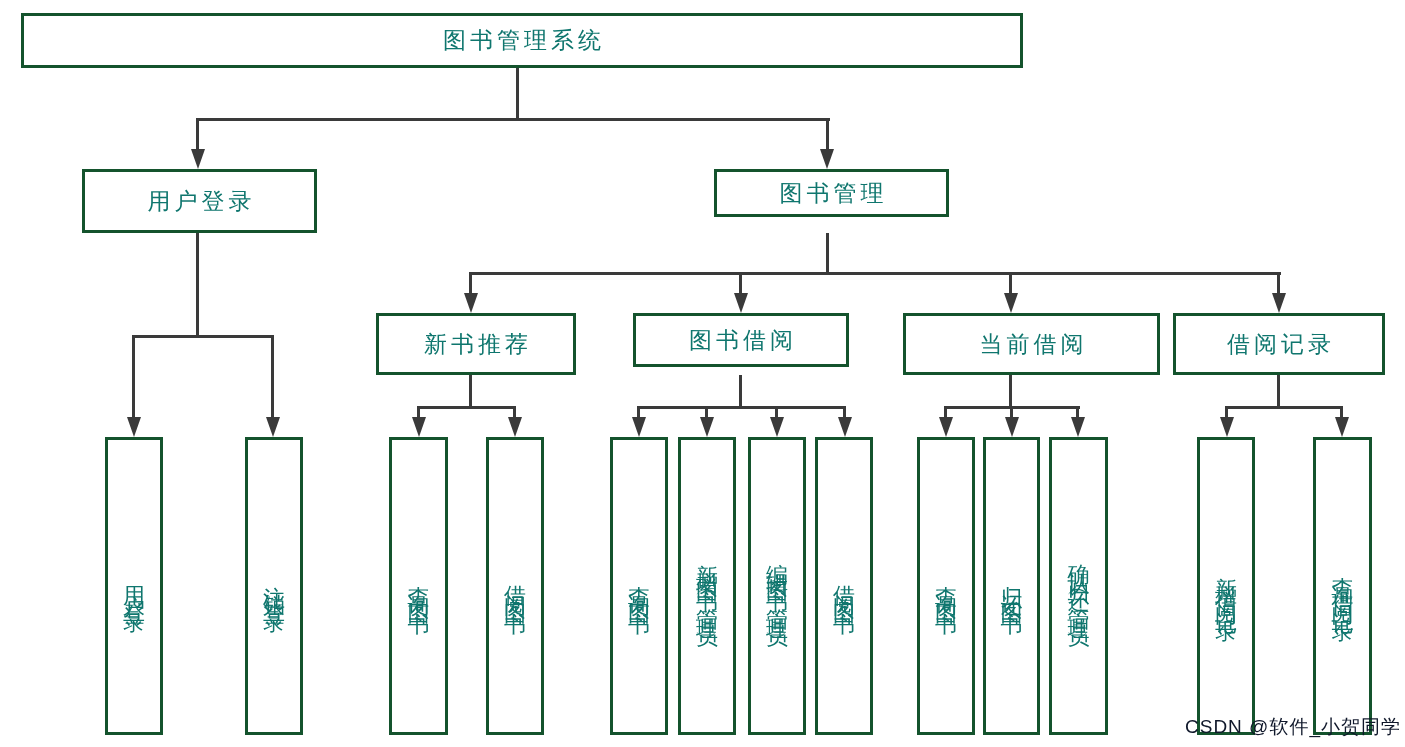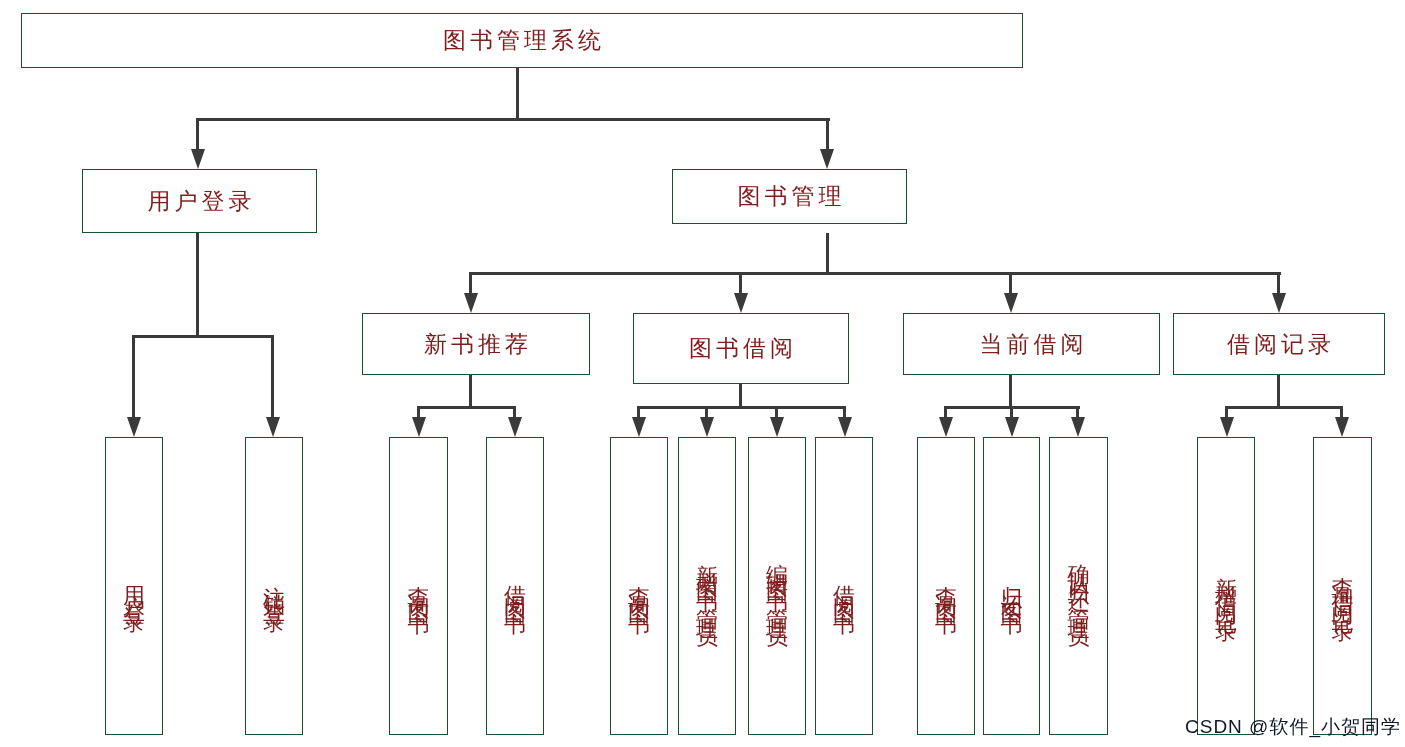--- a/index.html
+++ b/index.html
@@ -7,26 +7,26 @@
     position: relative;
     width: 1405px;
     height: 747px;
     background: #ffffff;
     font-family: "Liberation Sans", "DejaVu Sans", sans-serif;
     overflow: hidden;
   }
   .box {
     position: absolute;
     box-sizing: border-box;
-    border: 1px solid #14532d;
+    border: 3px solid #14532d;
     background: #ffffff;
     display: flex;
     align-items: center;
     justify-content: center;
-    color: #7f1d1d;
+    color: #0f766e;
     z-index: 2;
   }
   .htext {
     font-size: 23px;
     letter-spacing: 4px;
     white-space: nowrap;
     text-indent: 4px;
   }
   .vtext {
     writing-mode: vertical-rl;
@@ -120,28 +120,28 @@
   <div class="vline" style="left:1340px;top:406px;height:13px"></div>
   <div class="arrow" style="left:1335px;top:417px"></div>
 
   <div class="box" style="left:21px;top:13px;width:1002px;height:55px">
     <span class="htext">图书管理系统</span>
   </div>
 
   <div class="box" style="left:82px;top:169px;width:235px;height:64px">
     <span class="htext">用户登录</span>
   </div>
-  <div class="box" style="left:672px;top:169px;width:235px;height:55px">
+  <div class="box" style="left:714px;top:169px;width:235px;height:48px">
     <span class="htext">图书管理</span>
   </div>
 
-  <div class="box" style="left:362px;top:313px;width:228px;height:62px">
+  <div class="box" style="left:376px;top:313px;width:200px;height:62px">
     <span class="htext">新书推荐</span>
   </div>
-  <div class="box" style="left:633px;top:313px;width:216px;height:71px">
+  <div class="box" style="left:633px;top:313px;width:216px;height:54px">
     <span class="htext">图书借阅</span>
   </div>
   <div class="box" style="left:903px;top:313px;width:257px;height:62px">
     <span class="htext">当前借阅</span>
   </div>
   <div class="box" style="left:1173px;top:313px;width:212px;height:62px">
     <span class="htext">借阅记录</span>
   </div>
 
   <div class="box" style="left:105px;top:437px;width:58px;height:298px">

